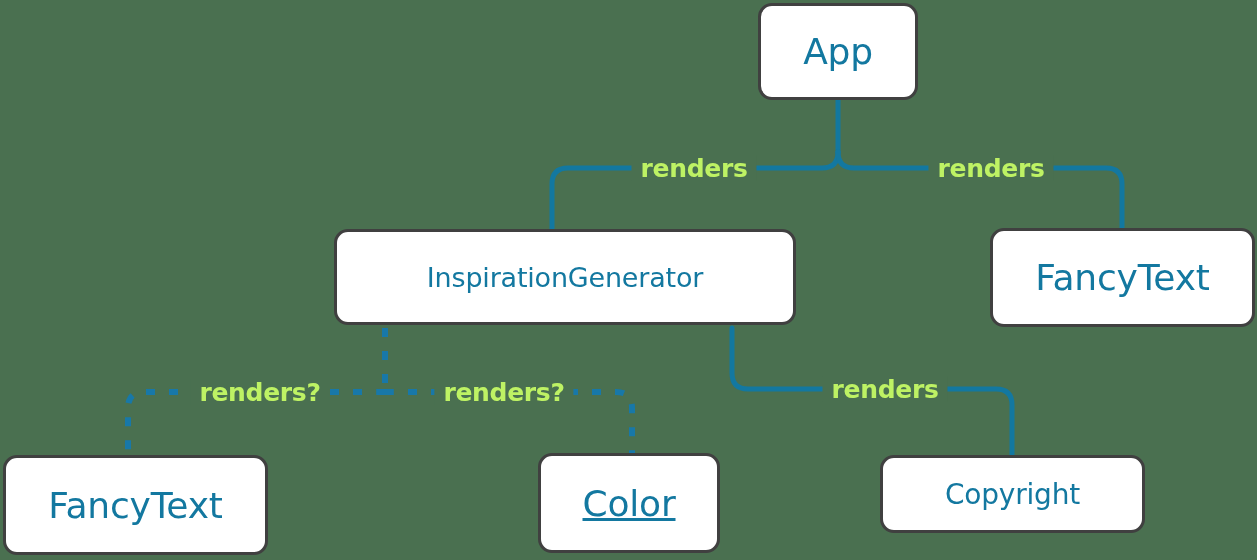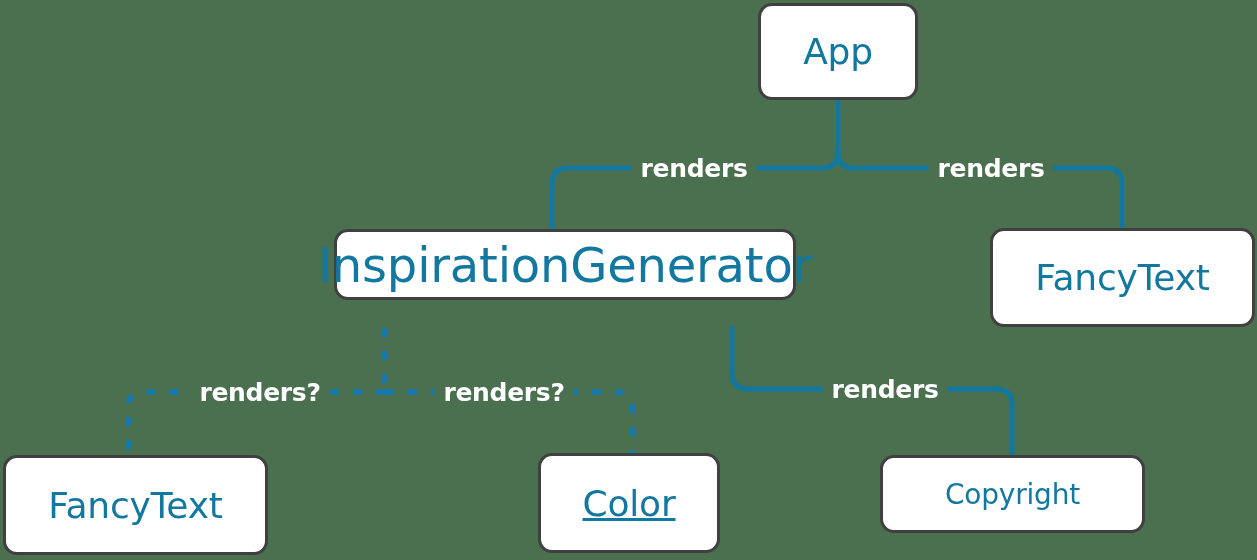--- a/index.html
+++ b/index.html
@@ -34,21 +34,21 @@
     display: flex;
     align-items: center;
     justify-content: center;
     color: #1378a0;
     font-family: "DejaVu Sans", sans-serif;
     letter-spacing: -0.2px;
     white-space: nowrap;
   }
   .edge-label {
     position: absolute;
-    color: #ffffff;
+    color: #bef264;
     font-family: "DejaVu Sans", sans-serif;
     font-size: 25px;
     font-weight: 600;
     letter-spacing: -0.3px;
     white-space: nowrap;
     transform: translate(-50%, -50%);
     background: #4a7050;
     padding: 0 9px;
     line-height: 1;
   }
@@ -72,21 +72,21 @@
 
     <path d="M 385 392 Q 380 392 372 392 L 144 392 Q 128 392 128 408 L 128 455" stroke="#1878a8" stroke-width="6" stroke-linecap="butt" stroke-dasharray="9 14"></path>
 
     <path d="M 385 392 Q 390 392 398 392 L 616 392 Q 632 392 632 408 L 632 453" stroke="#1878a8" stroke-width="6" stroke-linecap="butt" stroke-dasharray="9 14"></path>
   </svg>
 
   <div class="node" style="left:758px; top:3px; width:160px; height:97px; font-size:36px;">
     <span>App</span>
   </div>
 
-  <div class="node" style="left:334px; top:229px; width:462px; height:71px; font-size:48px;">
+  <div class="node" style="left:334px; top:229px; width:462px; height:96px; font-size:27px;">
     <span>InspirationGenerator</span>
   </div>
 
   <div class="node" style="left:990px; top:228px; width:265px; height:99px; font-size:36px;">
     <span>FancyText</span>
   </div>
 
   <div class="node" style="left:3px; top:455px; width:265px; height:100px; font-size:36px;">
     <span>FancyText</span>
   </div>

